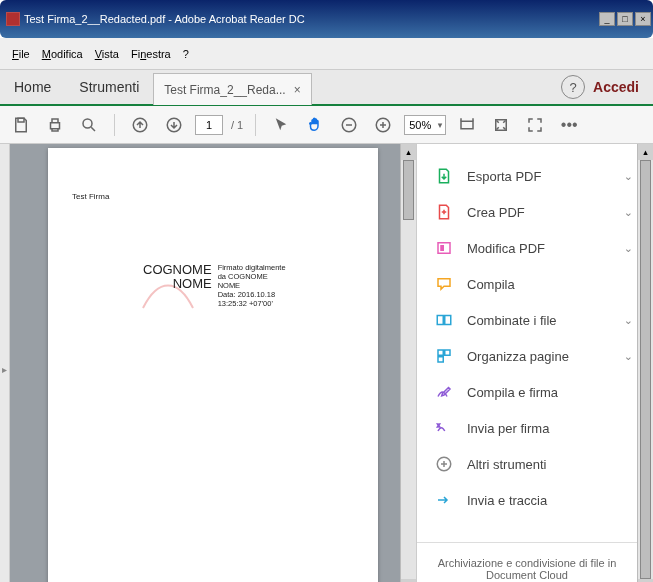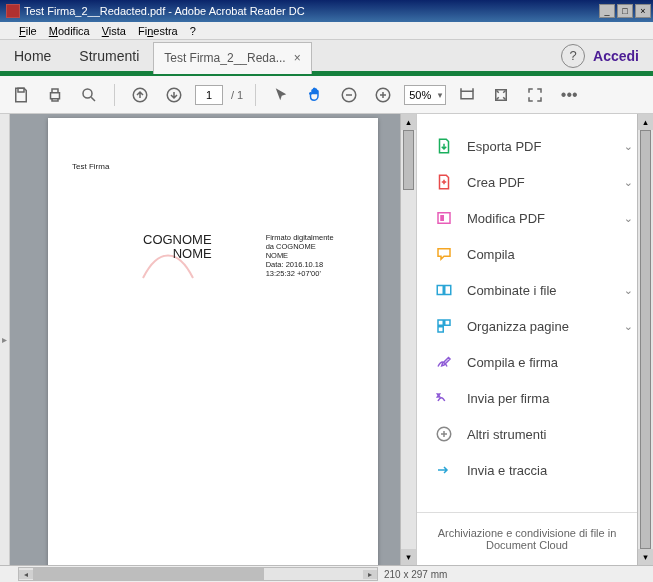--- a/index.html
+++ b/index.html
@@ -1,37 +1,37 @@
 <!DOCTYPE html>
 <html><head>
 <meta charset="utf-8">
 <style>
   * { box-sizing: border-box; margin: 0; padding: 0; font-family: "Segoe UI", Arial, sans-serif; }
   body { width: 653px; height: 582px; background: #fff; overflow: hidden; }
 
   
-  .titlebar { height: 22px; background: linear-gradient(#0a246a,#3a6ea5); color: #fff; display: flex; align-items: center; padding: 0 2px; font-size: 11px; }
+  .titlebar { height: 38px; background: linear-gradient(#0a246a,#3a6ea5); color: #fff; display: flex; align-items: center; padding: 0 2px; font-size: 11px; border-radius: 6px; }
   .titlebar .app-icon { width: 14px; height: 14px; background:#b03030; margin: 0 4px; display:inline-block; border:1px solid #fff2; }
   .titlebar .title-text { flex: 1; white-space: nowrap; overflow: hidden; text-overflow: ellipsis; }
   .win-btns { display:flex; gap:2px; }
   .win-btns button { width:16px; height:14px; background:#c0c0c0; border:1px solid #888; font-size:9px; line-height:10px; cursor:pointer; }
 
   
-  .menubar { height: 18px; background:#efefef; display:flex; align-items:center; font-size:11px; padding: 0 19px; gap:12px; border-bottom:1px solid #ccc; }
+  .menubar { height: 32px; background:#efefef; display:flex; align-items:center; font-size:11px; padding: 0 12px; gap:12px; border-bottom:1px solid #ccc; }
   .menubar span { cursor:pointer; }
   .menubar u { text-decoration: underline; }
 
   
-  .tabrow { height: 36px; background:#e9e9e9; display:flex; align-items:center; border-bottom:5px solid #15803d; }
+  .tabrow { height: 36px; background:#e9e9e9; display:flex; align-items:center; border-bottom:2px solid #15803d; }
   .tabrow .home, .tabrow .tools { font-size:14px; padding:0 14px; color:#333; cursor:pointer; }
   .tabrow .doc-tab { background:#f7f7f7; border:1px solid #bbb; border-bottom:none; height:32px; margin-top:4px; display:flex; align-items:center; padding:15px 10px; font-size:12px; color:#555; gap:8px; }
   .tabrow .doc-tab .close-x { font-size:12px; cursor:pointer; color:#666; }
   .tabrow .spacer { flex:1; }
   .tabrow .help { width:24px; height:24px; border:1.5px solid #888; border-radius:50%; display:flex; align-items:center; justify-content:center; font-size:13px; color:#555; margin-right:8px; cursor:pointer; }
-  .tabrow .signin { font-size:14px; font-weight:600; color:#4c1d95; margin-right:14px; cursor:pointer; }
+  .tabrow .signin { font-size:14px; font-weight:600; color:#7f1d1d; margin-right:14px; cursor:pointer; }
 
   
   .toolbar { height: 38px; background:#f6f6f6; border-bottom:1px solid #ccc; display:flex; align-items:center; padding:0 8px; gap:8px; }
   .tb-btn { width:26px; height:26px; display:flex; align-items:center; justify-content:center; color:#666; cursor:pointer; }
   .tb-btn svg { width:18px; height:18px; }
   .tb-sep { width:1px; height:22px; background:#ccc; margin:0 4px; }
   .page-input { width:28px; height:20px; border:1px solid #aaa; text-align:center; font-size:11px; }
   .page-total { font-size:11px; color:#666; }
   .zoom-select { height:20px; border:1px solid #aaa; font-size:11px; padding:0 14px 0 4px; background:#fff; cursor:pointer; position:relative; display:flex; align-items:center; }
   .zoom-select::after { content:"▾"; position:absolute; right:3px; font-size:9px; color:#666; }
@@ -40,23 +40,23 @@
   .content { display:flex; height: calc(582px - 22px - 18px - 36px - 38px - 17px); }
   .left-gutter { width:10px; background:#e9e9e9; border-right:1px solid #ccc; display:flex; align-items:center; justify-content:center; cursor:pointer; }
   .left-gutter span { font-size:10px; color:#888; }
   .doc-area { flex:1; background:#999fa5; position:relative; display:flex; justify-content:center; padding-top:4px; overflow:hidden; }
   .doc-area .vscroll { position:absolute; right:0; top:0; bottom:0; width:16px; background:#e4e4e4; border-left:1px solid #bbb; }
   .doc-area .vscroll .up, .doc-area .vscroll .down { height:16px; background:#d0d0d0; font-size:9px; text-align:center; line-height:16px; cursor:pointer; }
   .doc-area .vscroll .down { position:absolute; bottom:0; left:0; right:0; }
   .doc-area .vscroll .thumb { position:absolute; top:16px; left:2px; right:2px; height:60px; background:#bdbdbd; border:1px solid #888; }
   .page { width: 330px; background:#fff; box-shadow: 0 1px 4px rgba(0,0,0,.3); position:relative; font-size:8px; color:#222; height:460px; }
   .page .small-title { position:absolute; top:44px; left:24px; font-size:8px; }
-  .sig-block { position:absolute; top:115px; left:95px; display:flex; gap:23px; align-items:flex-start; }
+  .sig-block { position:absolute; top:115px; left:95px; display:flex; gap:6px; align-items:flex-start; }
   .sig-name { font-size:13px; text-align:right; line-height:1.1; font-weight:500; }
-  .sig-details { font-size:7.5px; line-height:1.2;margin-left:31px; }
+  .sig-details { font-size:7.5px; line-height:1.2; }
   .sig-swoosh { position:absolute; top:125px; left:90px; width:60px; height:40px; }
 
   
   .right-pane { width:237px; background:#fff; border-left:1px solid #ccc; position:relative; display:flex; flex-direction:column; }
   .right-pane .vscroll2 { position:absolute; right:0; top:0; bottom:0; width:16px; background:#e4e4e4; border-left:1px solid #bbb; }
   .right-pane .vscroll2 .up, .right-pane .vscroll2 .down { height:16px; background:#d0d0d0; font-size:9px; text-align:center; line-height:16px; cursor:pointer; }
   .right-pane .vscroll2 .down { position:absolute; bottom:0; left:0; right:0; }
   .right-pane .vscroll2 .thumb { position:absolute; top:16px; left:2px; right:2px; bottom:16px; background:#bdbdbd; border:1px solid #888; }
   .tool-list { padding:14px 20px 0 16px; flex:1; overflow:hidden; }
   .tool-item { display:flex; align-items:center; height:36px; font-size:13px; color:#444; cursor:pointer; }

